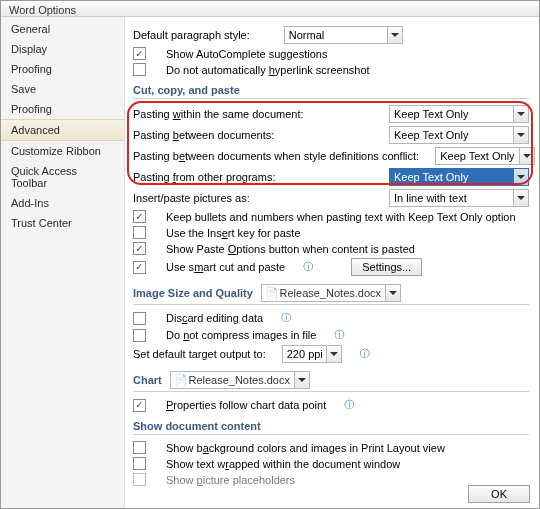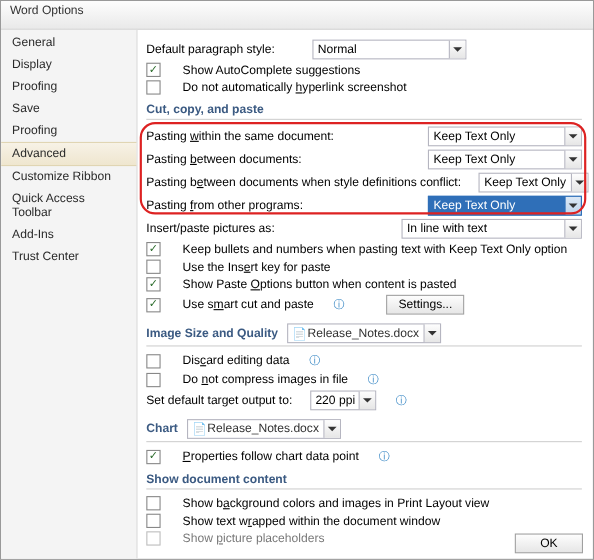--- a/index.html
+++ b/index.html
@@ -1,18 +1,18 @@
 <!DOCTYPE html>
 <html><head>
 <meta charset="utf-8">
 <style>
   * { box-sizing: border-box; font-family: "Segoe UI", Tahoma, sans-serif; font-size: 11px; }
   body { margin: 0; background: #fff; width: 540px; height: 509px; overflow: hidden; position: relative; }
   .window { width: 540px; height: 509px; border: 1px solid #999; background: #fff; display: flex; flex-direction: column; }
-  .titlebar { height: 26px; padding: 3px 8px; background: linear-gradient(#fdfdfd,#e9e9e9); border-bottom: 1px solid #ccc; color: #333; }
+  .titlebar { height: 16px; padding: 3px 8px; background: linear-gradient(#fdfdfd,#e9e9e9); border-bottom: 1px solid #ccc; color: #333; }
   .body { flex: 1; display: flex; overflow: hidden; }
   .sidebar { width: 124px; background: #f4f4f4; border-right: 1px solid #ddd; padding-top: 2px; }
   .side-item { padding: 4px 10px; color: #2a2a2a; cursor: default; }
   .side-item.selected { background: linear-gradient(#f7f2e6,#efe6cf); border-top:1px solid #e0d5b3; border-bottom:1px solid #e0d5b3; }
   .content { flex:1; padding: 6px 10px 0 8px; overflow: hidden; position: relative; }
   .row { display:flex; align-items:center; margin: 3px 0; gap:16px; }
   .lbl { white-space: nowrap; }
   .section { color:#3b5a82; font-weight:bold; border-bottom:1px solid #d0d0d0; padding:2px 0; margin: 6px 0 6px 0; }
   .select { border:1px solid #b5b5c0; background:#fff; height:18px; padding:1px 16px 1px 4px; position:relative; display:inline-flex; align-items:center; min-width:100px; }
   .select.highlight { background:#2f6fb8; color:#fff; border-color:#2f6fb8;}
@@ -44,21 +44,21 @@
       <div class="side-item">Quick Access Toolbar</div>
       <div class="side-item">Add-Ins</div>
       <div class="side-item">Trust Center</div>
     </div>
 
     <div class="content">
 
       <div class="row">
         <span class="lbl">Default paragraph style:</span>
         <span style="flex:0 0 2px"></span>
-        <div class="select" style="width:140px">
+        <div class="select" style="width:119px">
           <span>Normal</span>
           <span class="arrow"></span>
         </div>
       </div>
       <div class="row">
         <span class="chk checked"></span>
         <span class="lbl">Show AutoComplete suggestions</span>
       </div>
       <div class="row">
         <span class="chk"></span>
@@ -94,21 +94,21 @@
           <div class="select highlight" style="width:140px">
             <span>Keep Text Only</span>
             <span class="arrow"></span>
           </div>
         </div>
         <div class="redbox" style="left:-6px; right:-4px; top:-4px; height:84px;"></div>
       </div>
 
       <div class="row" style="justify-content:space-between;">
         <span class="lbl">Insert/paste pictures as:</span>
-        <div class="select" style="width:164px">
+        <div class="select" style="width:140px">
           <span>In line with text</span>
           <span class="arrow"></span>
         </div>
       </div>
       <div class="row">
           <span class="chk checked"></span>
           <span class="lbl">Keep bullets and numbers when pasting text with Keep Text Only option</span>
         </div>
       <div class="row">
           <span class="chk"></span>

